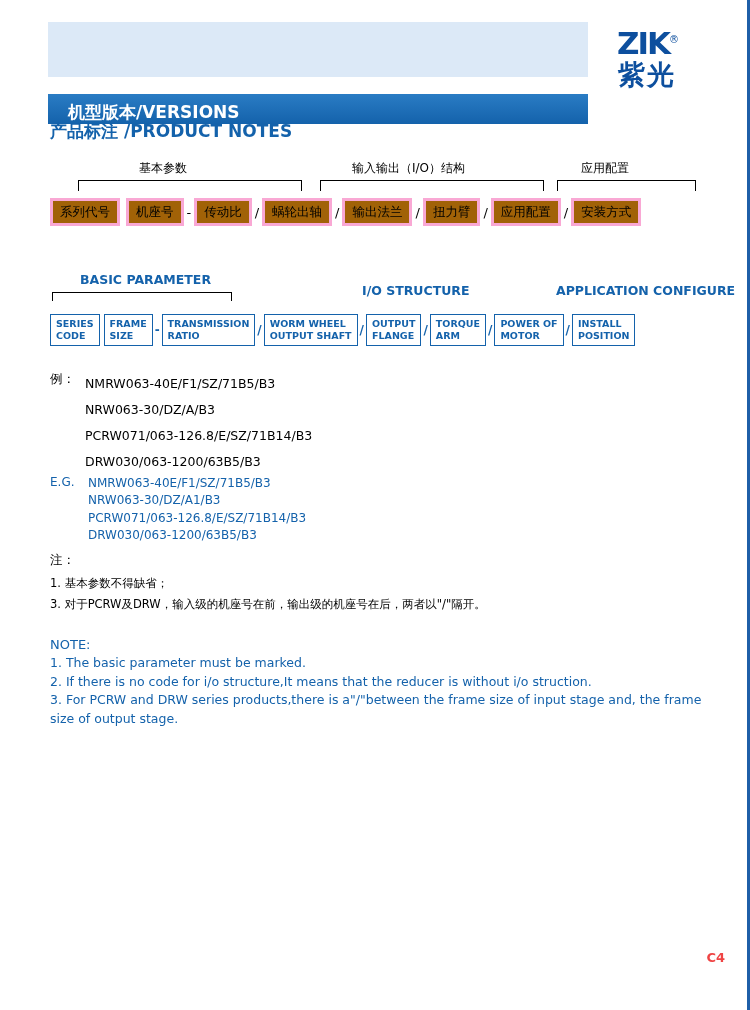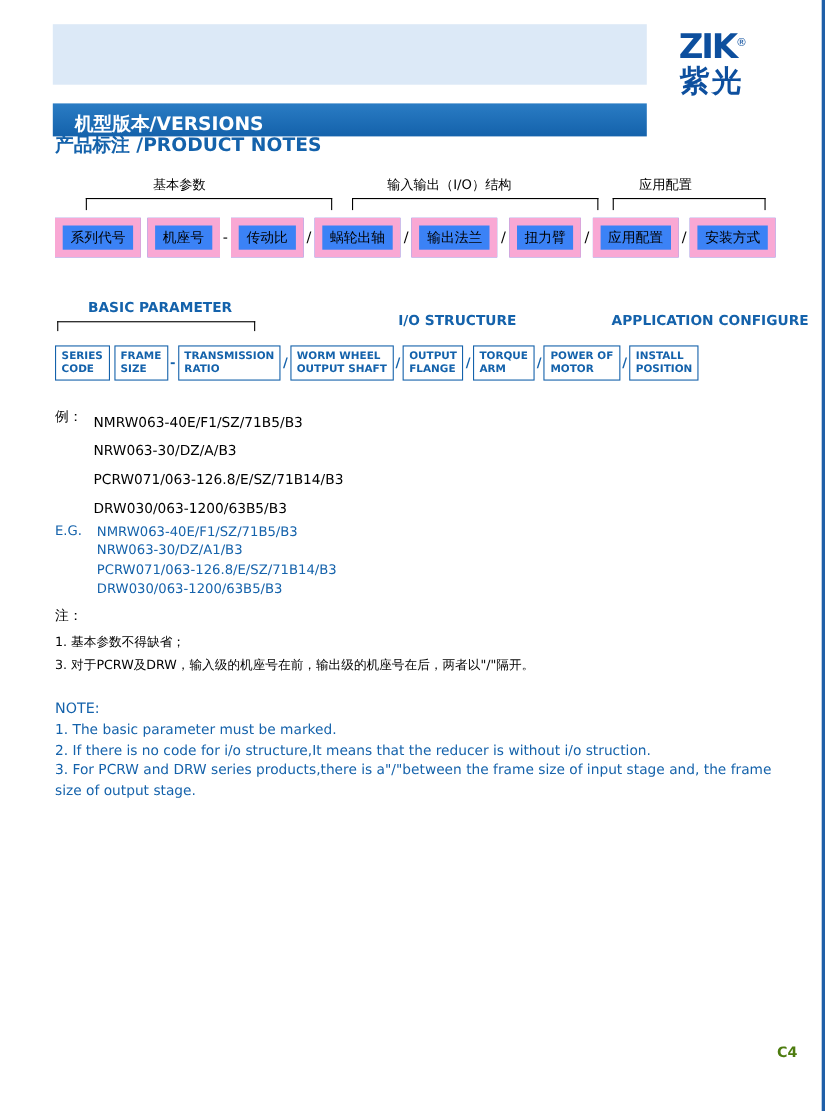--- a/index.html
+++ b/index.html
@@ -122,27 +122,27 @@
   .cn-boxes {
     position: absolute;
     left: 50px;
     top: 198px;
     display: flex;
     align-items: center;
     font-size: 12.5px;
     font-family: "DejaVu Sans", sans-serif;
   }
   .cn-box {
-    border: 7px solid #f9a8d4;
+    border: 3px solid #f9a8d4;
     height: 22px;
     line-height: 22px;
     padding: 0 7px;
     text-align: left;
     white-space: nowrap;
-    background: #3b82f6;
+    background: #a16207;
   }
   .sep {
     padding: 0 3px;
     font-size: 13px;
     color: #000;
   }
 
   
   .en-group-labels span {
     position: absolute;
@@ -273,21 +273,21 @@
     line-height: 18.5px;
     font-family: "DejaVu Sans", sans-serif;
   }
 
   .page-number {
     position: absolute;
     right: 22px;
     top: 950px;
     font-size: 13px;
     font-weight: bold;
-    color: #4d7c0f;
+    color: #ef4444;
     font-family: "DejaVu Sans", sans-serif;
   }
 </style>
 </head>
 <body>
 
 <div class="page">
 
   <div class="header-band"></div>
 

